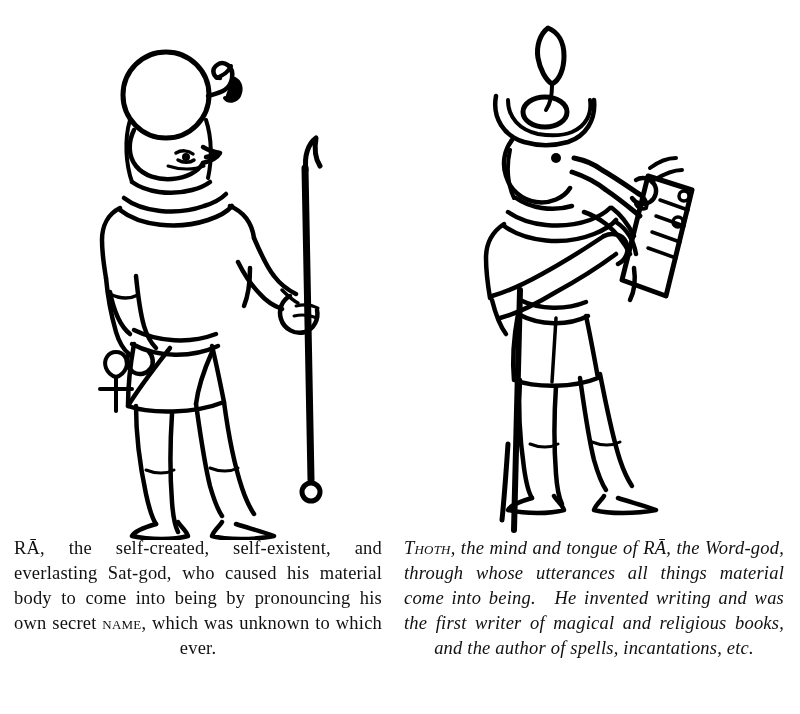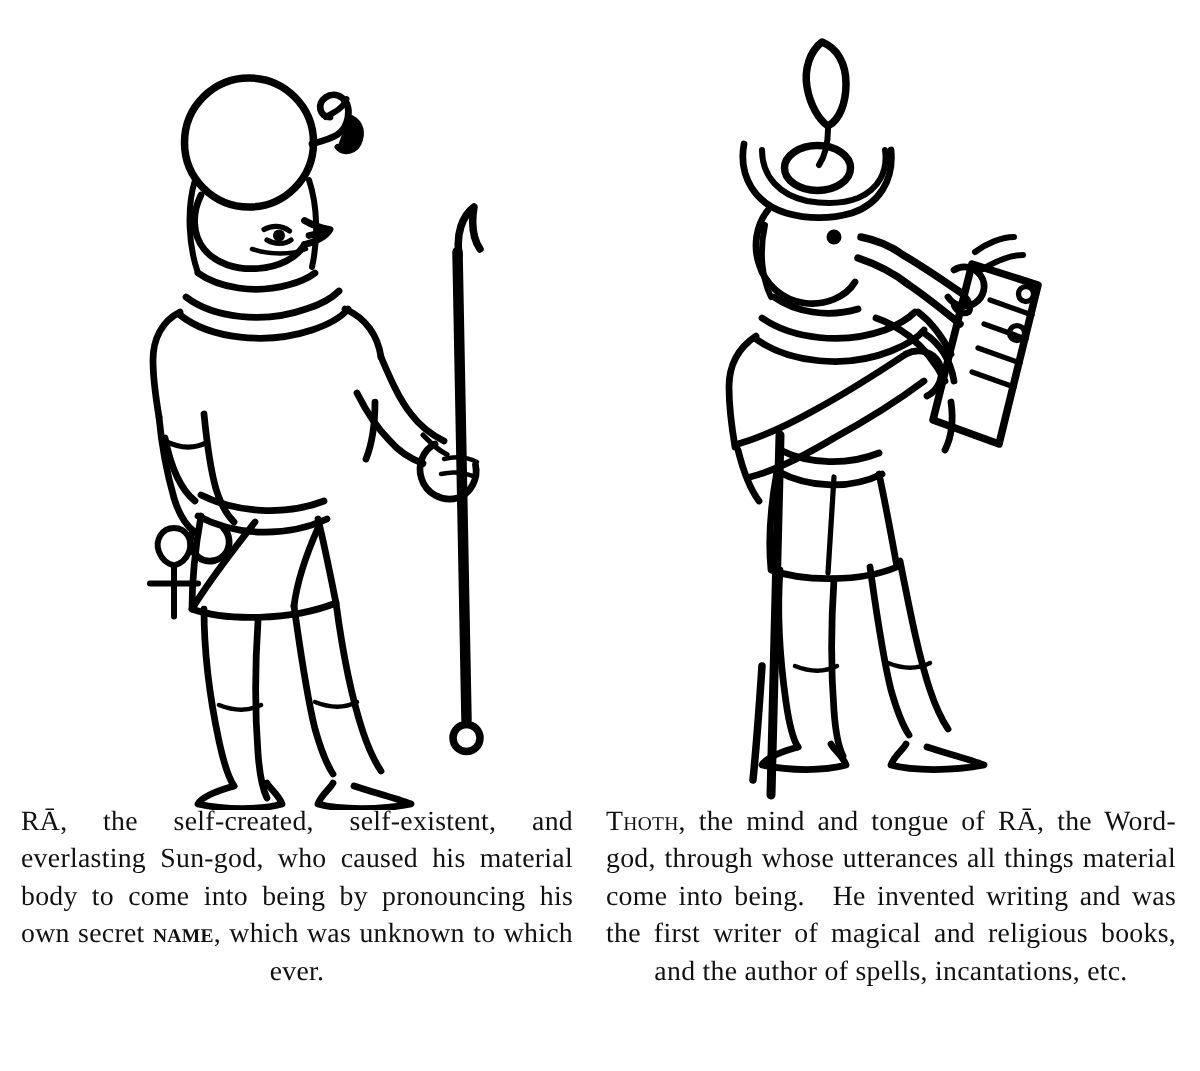--- a/index.html
+++ b/index.html
@@ -44,25 +44,25 @@
     letter-spacing: 0.2px;
     color: #111111;
   }
   .caption-left {
     left: 14px;
     width: 368px;
   }
   .caption-right {
     left: 404px;
     width: 380px;
+    font-style: italic;
   }
   .smallcap {
     font-variant: small-caps;
     font-size: 18.5px;
-    font-weight: bold;
   }
   .lead {
     font-variant: small-caps;
   }
   .caption p {
     margin: 0;
   }
 </style>
 </head>
 <body>
@@ -221,21 +221,21 @@
         </g>
 
       </g>
     </svg>
   </div>
 
   <div class="captions">
 
     <div class="caption caption-left">
       <p>
-        <span class="lead">RĀ</span><span>, the self-created, self-existent, and everlasting Sun-god, who caused his material body to come into being by pronouncing his own secret </span><span class="smallcap">name</span><span>, which was unknown to which ever.</span>
+        <span class="lead">RĀ</span><span>, the self-created, self-existent, and everlasting Sat-god, who caused his material body to come into being by pronouncing his own secret </span><span class="smallcap">name</span><span>, which was unknown to which ever.</span>
       </p>
     </div>
 
     <div class="caption caption-right">
       <p>
         <span class="lead">Thoth</span><span>, the mind and tongue of RĀ, the Word-god, through whose utterances all things material come into being. He invented writing and was the first writer of magical and religious books, and the author of spells, incantations, etc.</span>
       </p>
     </div>
 
   </div>

